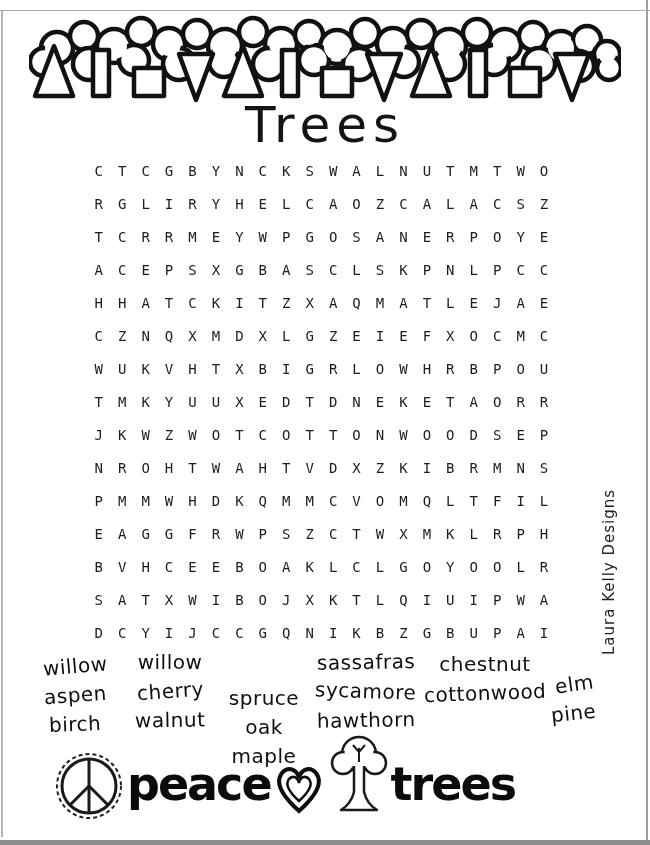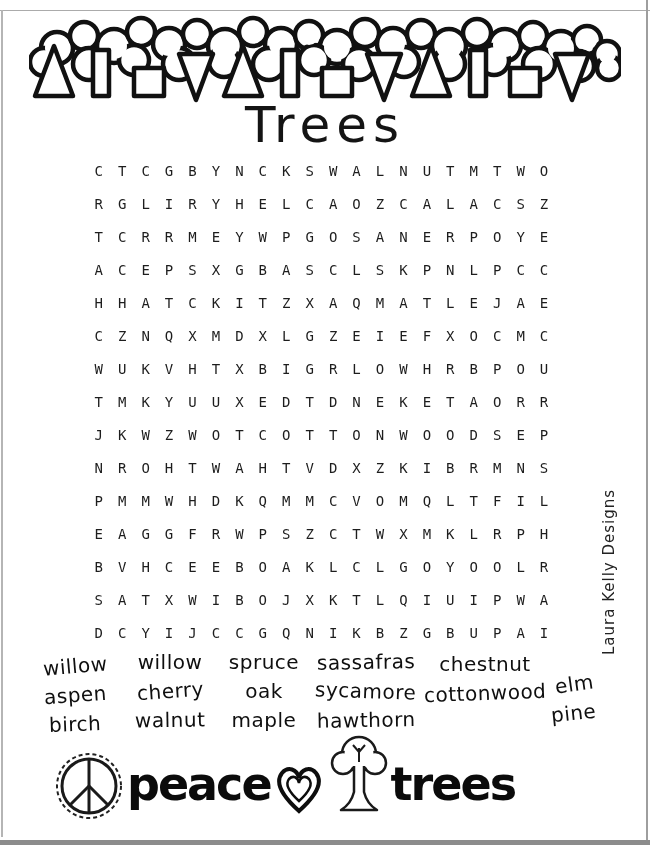--- a/index.html
+++ b/index.html
@@ -21,21 +21,21 @@
       grid-template-columns:repeat(20,23.45px);grid-auto-rows:33px;}
   .letter-grid .cell{display:flex;align-items:center;justify-content:center;
       font-family:"DejaVu Sans Mono","Liberation Mono",monospace;
       font-size:14px;font-weight:400;color:#1d1d1d;}
 
   .word-list{position:absolute;left:0;top:0;width:650px;height:0;}
   .word-col{position:absolute;display:flex;flex-direction:column;align-items:center;}
   .word-col .word{font-size:20px;line-height:29px;color:#0f0f0f;letter-spacing:0.5px;white-space:nowrap;}
   .wc1{left:30px;top:652px;width:90px;}
   .wc2{left:122px;top:648px;width:96px;}
-  .wc3{left:218px;top:648px;width:92px;}
+  .wc3{left:218px;top:684px;width:92px;}
   .wc4{left:310px;top:648px;width:112px;}
   .wc5{left:424px;top:650px;width:122px;}
   .wc6{left:538px;top:670px;width:72px;}
   .wc1 .word:nth-child(1){transform:rotate(-5deg);}
   .wc1 .word:nth-child(2){transform:rotate(-4deg);}
   .wc1 .word:nth-child(3){transform:rotate(-2deg);}
   .wc2 .word:nth-child(2){transform:rotate(-4deg);}
   .wc2 .word:nth-child(3){transform:rotate(-1deg);}
   .wc4 .word:nth-child(1){transform:rotate(-1deg);}
   .wc4 .word:nth-child(2){transform:rotate(2deg);}

